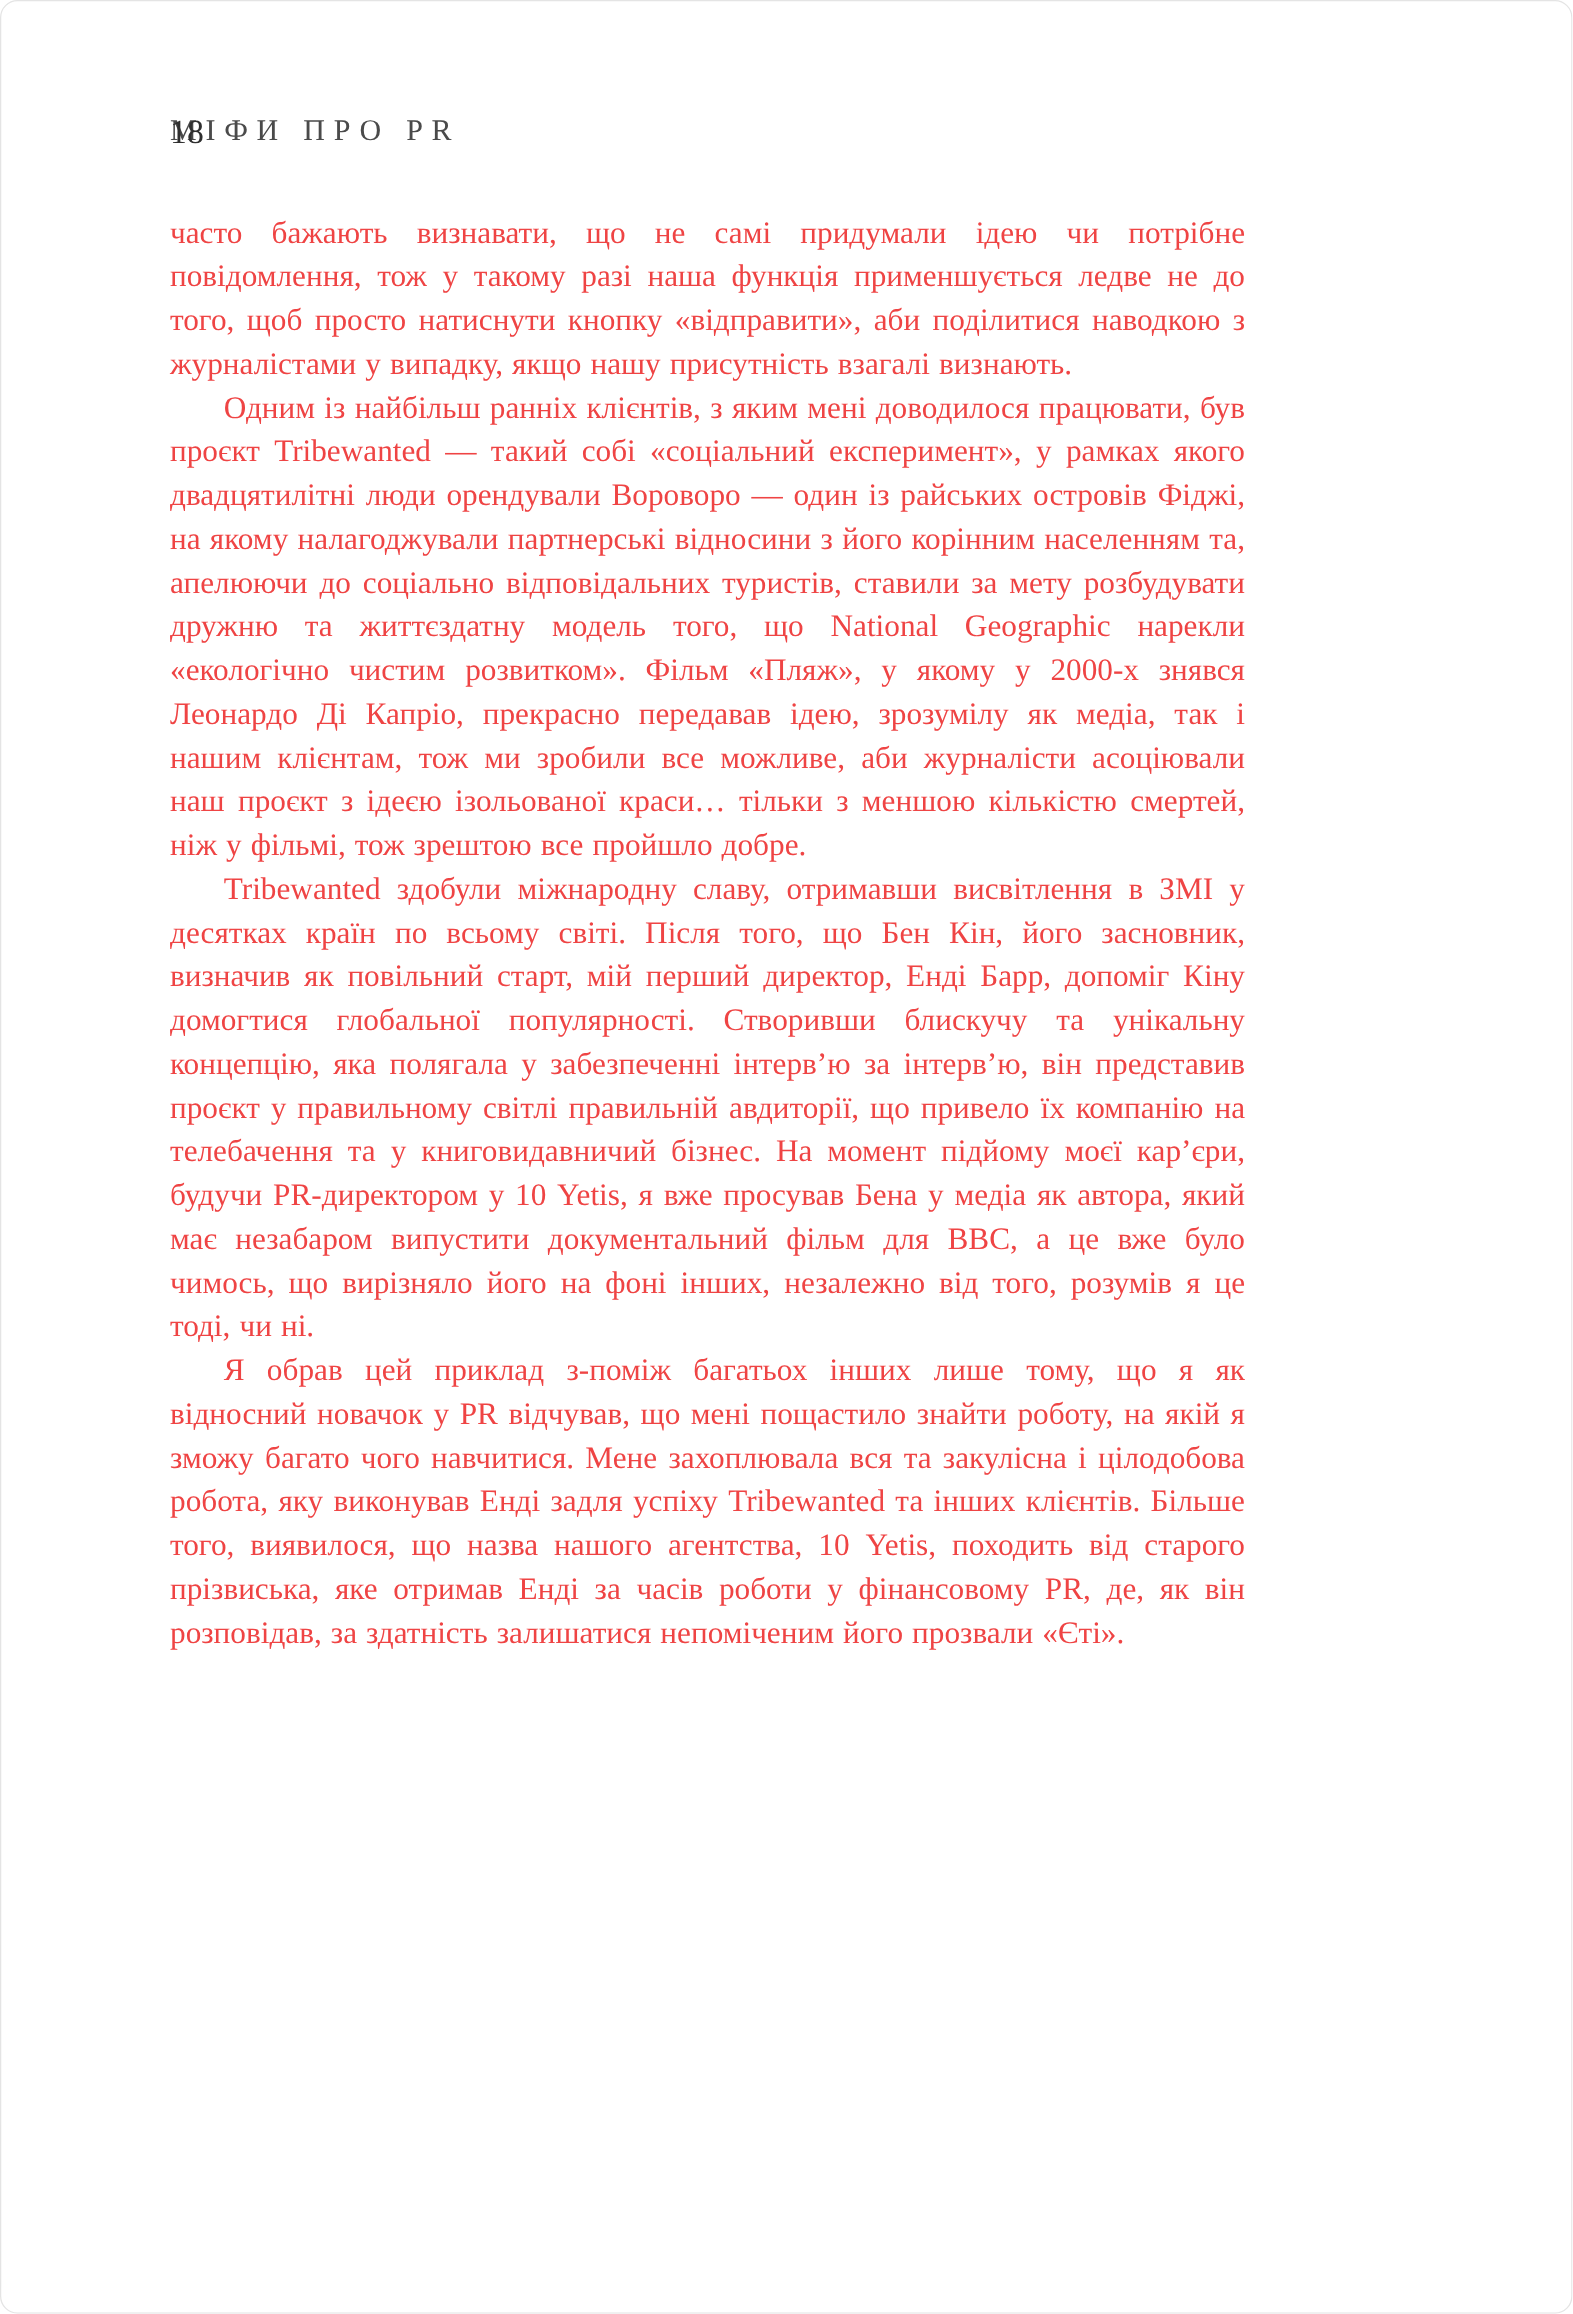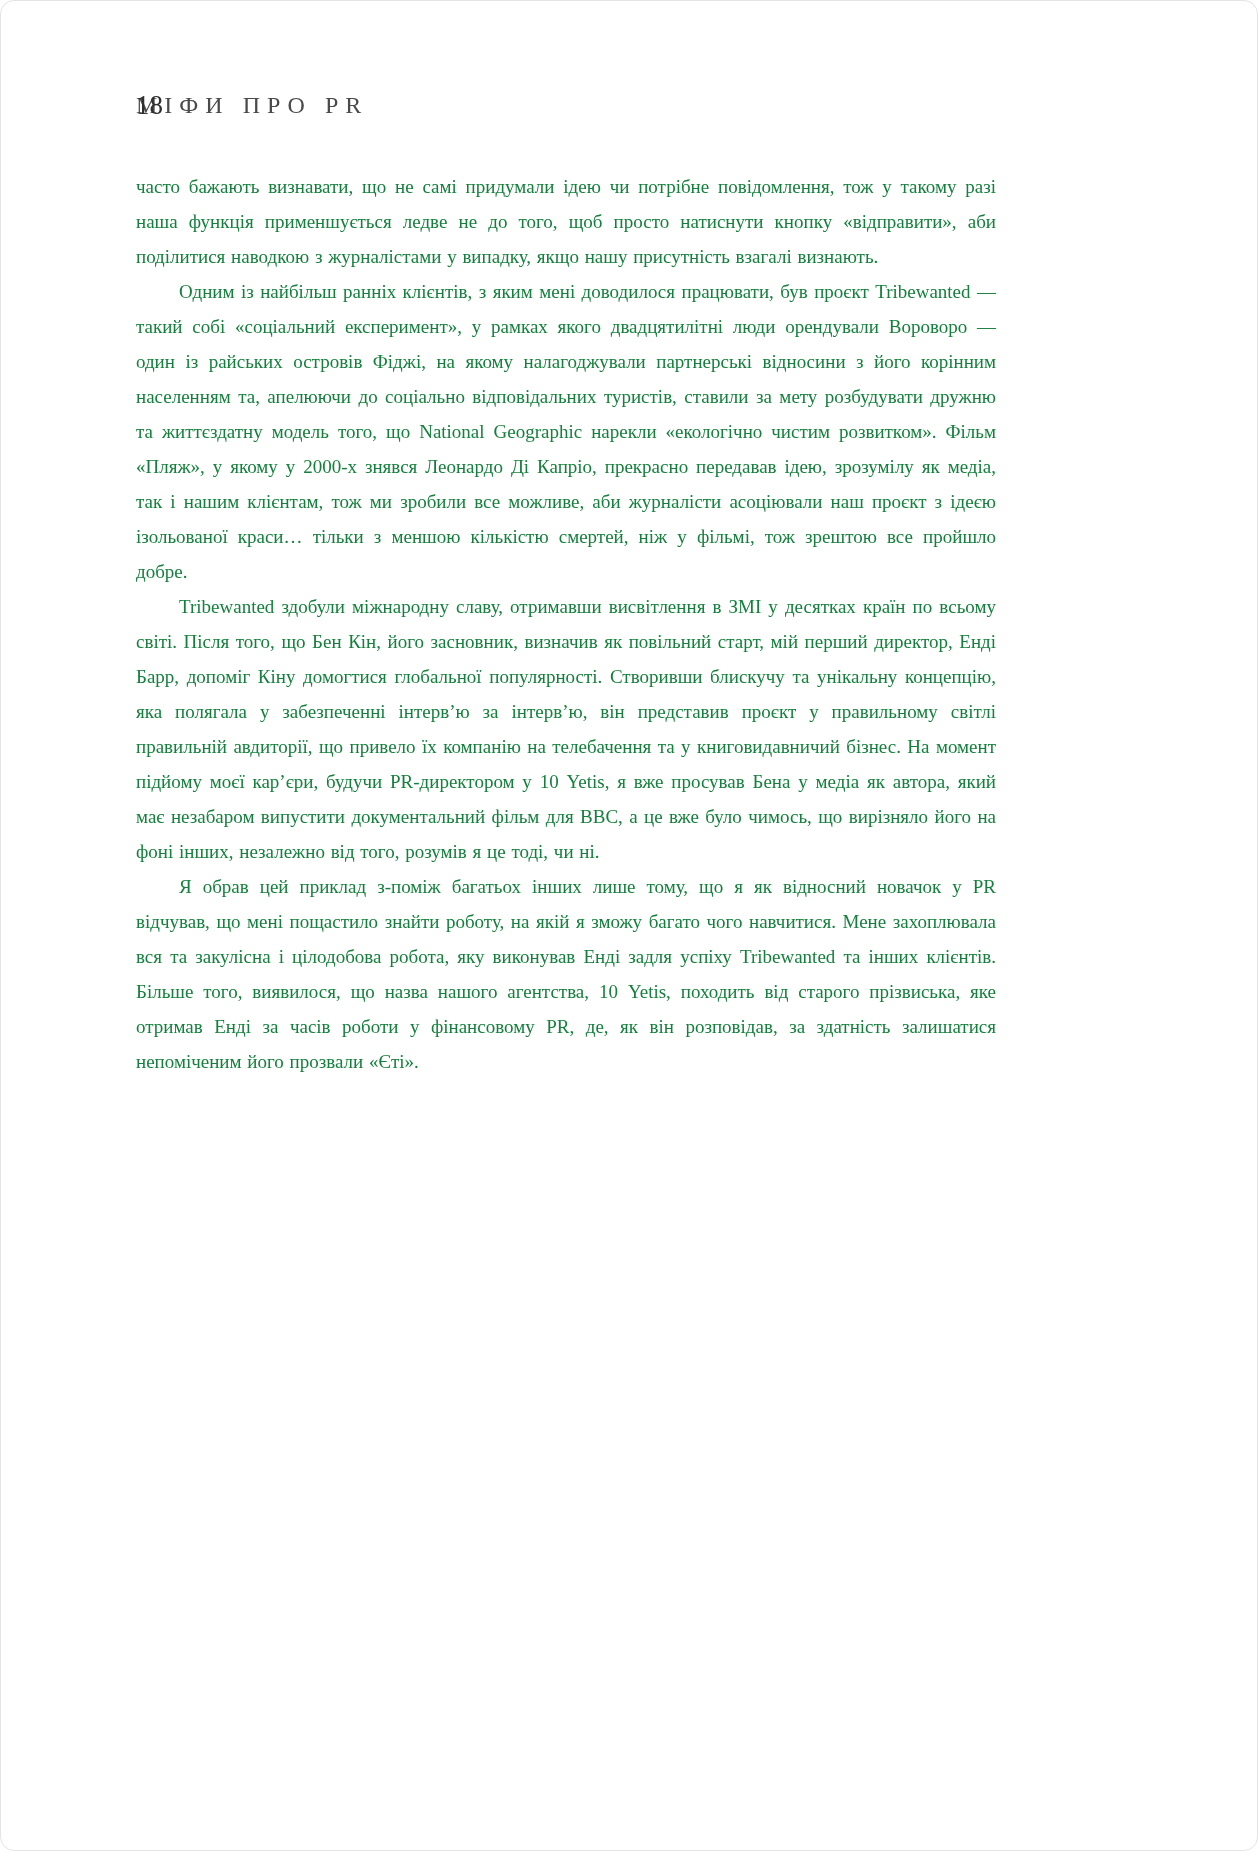--- a/index.html
+++ b/index.html
@@ -41,24 +41,24 @@
     display: block;
     text-align: left;
     font-size: 24px;
     line-height: 32px;
     letter-spacing: 7px;
     color: #4a4a4a;
     white-space: nowrap;
   }
   .page-body p {
     margin: 0;
-    font-size: 19px;
+    font-size: 25px;
     line-height: 35px;
     text-align: justify;
-    color: #15803d;
+    color: #ef4444;
     word-spacing: 1px;
   }
   .page-body p.indent {
     text-indent: 43px;
   }
   .italic {
   }
 </style>
 </head>
 <body>

